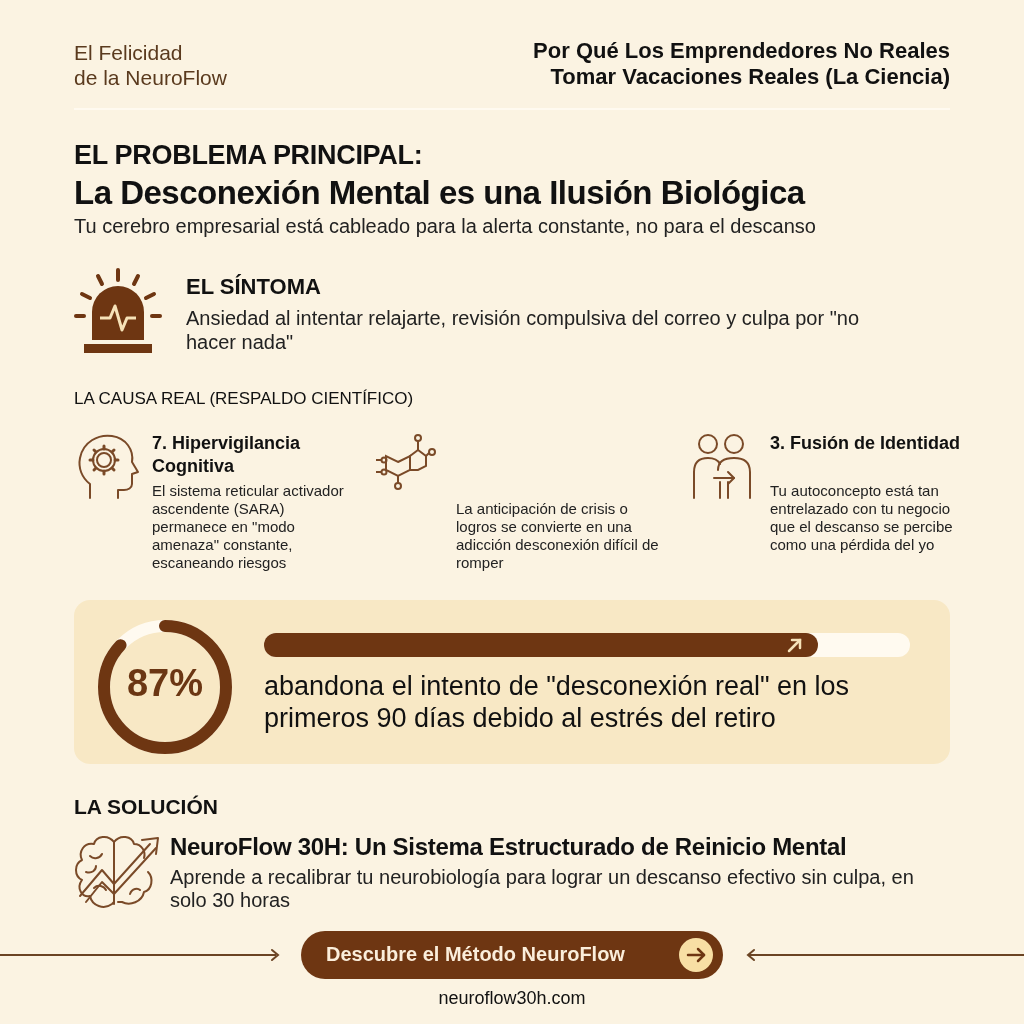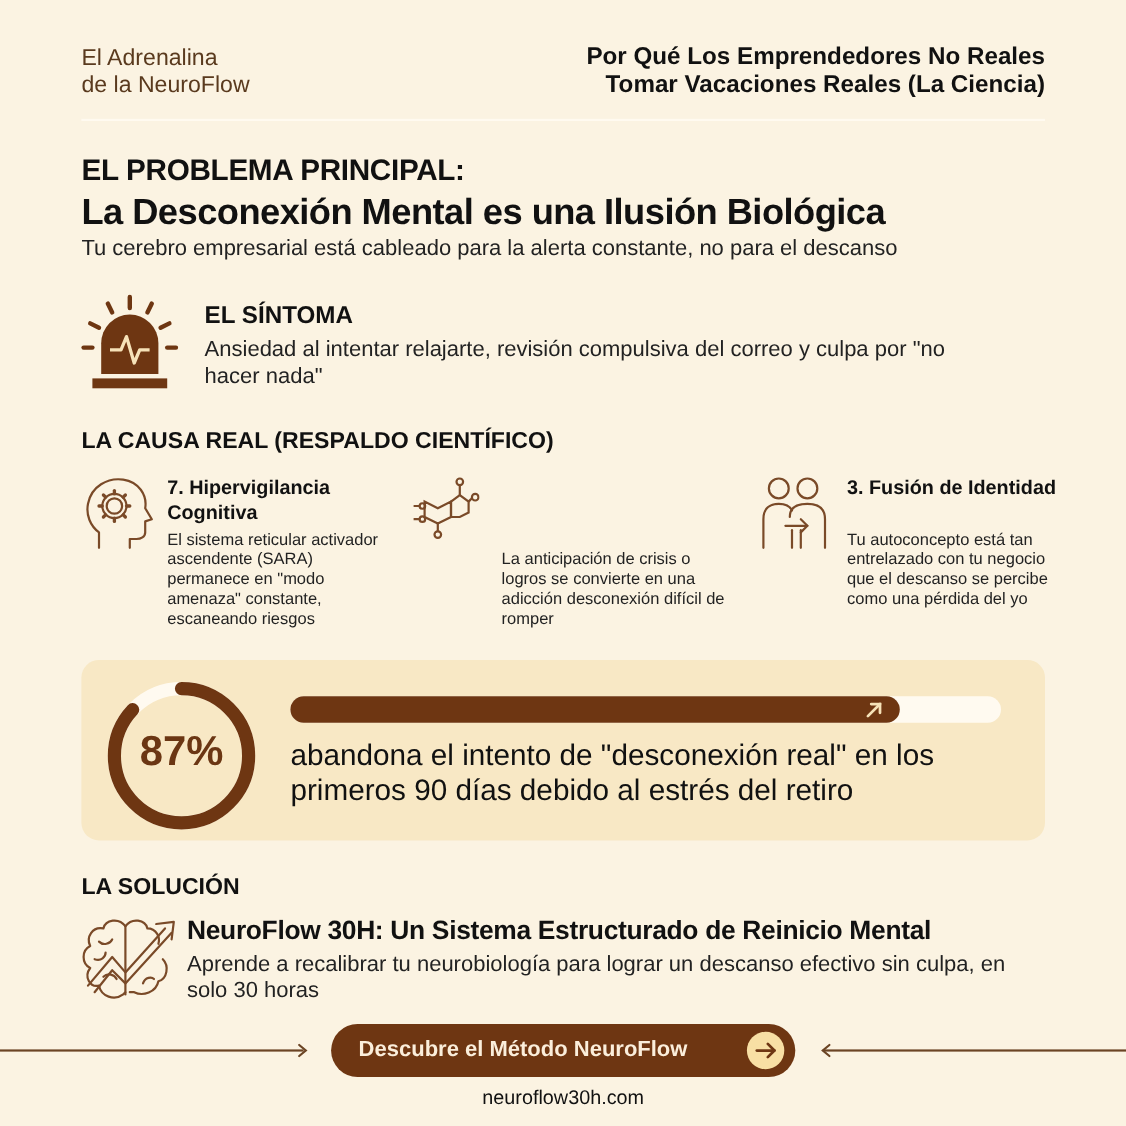--- a/index.html
+++ b/index.html
@@ -16,21 +16,21 @@
   .divider { left: 74px; top: 108px; width: 876px; height: 2px; background: #fffaf0; }
 
   .problem-kicker { left: 74px; top: 140px; font-size: 27px; font-weight: 700; letter-spacing: -0.3px; }
   .problem-title { left: 74px; top: 174px; font-size: 33px; font-weight: 700; letter-spacing: -0.5px; }
   .problem-sub { left: 74px; top: 215px; font-size: 20px; color: #222; }
 
   .symptom-icon { left: 72px; top: 264px; width: 90px; height: 92px; }
   .symptom-title { left: 186px; top: 274px; font-size: 22px; font-weight: 700; }
   .symptom-text { left: 186px; top: 306px; width: 720px; font-size: 20px; line-height: 24px; color: #222; }
 
-  .cause-heading { left: 74px; top: 389px; font-size: 21px; font-weight: 700; }
+  .cause-heading { left: 74px; top: 389px; font-size: 17px; font-weight: 400; }
 
   .cause { width: 280px; }
   .cause .icon { position: absolute; left: 0; top: 0; width: 64px; height: 72px; }
   .cause .title { position: absolute; left: 0; top: 0; font-size: 18px; line-height: 23px; font-weight: 700; }
   .cause .desc { position: absolute; left: 0; font-size: 15px; line-height: 18px; color: #222; }
 
   .stat-card { left: 74px; top: 600px; width: 876px; height: 164px; background: #f8e8c5; border-radius: 16px; }
   .ring { left: 96px; top: 618px; width: 138px; height: 138px; }
   .ring-label { left: 96px; top: 662px; width: 138px; text-align: center; font-size: 38px; font-weight: 700; color: #6b3613; }
   .bar-track { left: 264px; top: 633px; width: 646px; height: 24px; background: #fffaf0; border-radius: 12px; }
@@ -46,21 +46,21 @@
   .arrow-line { top: 954px; height: 2px; background: #6b4424; }
   .cta { left: 301px; top: 931px; width: 422px; height: 48px; background: #6e3612; border-radius: 24px; }
   .cta-label { position: absolute; left: 25px; top: 12px; font-size: 20px; font-weight: 700; color: #fbeedb; }
   .cta-circle { position: absolute; right: 10px; top: 7px; width: 34px; height: 34px; border-radius: 17px; background: #f8dfa4; }
   .website { left: 0; top: 988px; width: 1024px; text-align: center; font-size: 18px; color: #111; }
 </style>
 </head>
 <body>
 
 <div class="abs brand">
-  <div>El Adrenalina</div>
+  <div>El Felicidad</div>
   <div>de la NeuroFlow</div>
 </div>
 <div class="abs main-title">
   <div>Por Qué Los Emprendedores No Reales</div>
   <div>Tomar Vacaciones Reales (La Ciencia)</div>
 </div>
 <div class="abs divider"></div>
 
 <div class="abs problem-kicker">EL PROBLEMA PRINCIPAL:</div>
 <div class="abs problem-title">La Desconexión Mental es una Ilusión Biológica</div>

